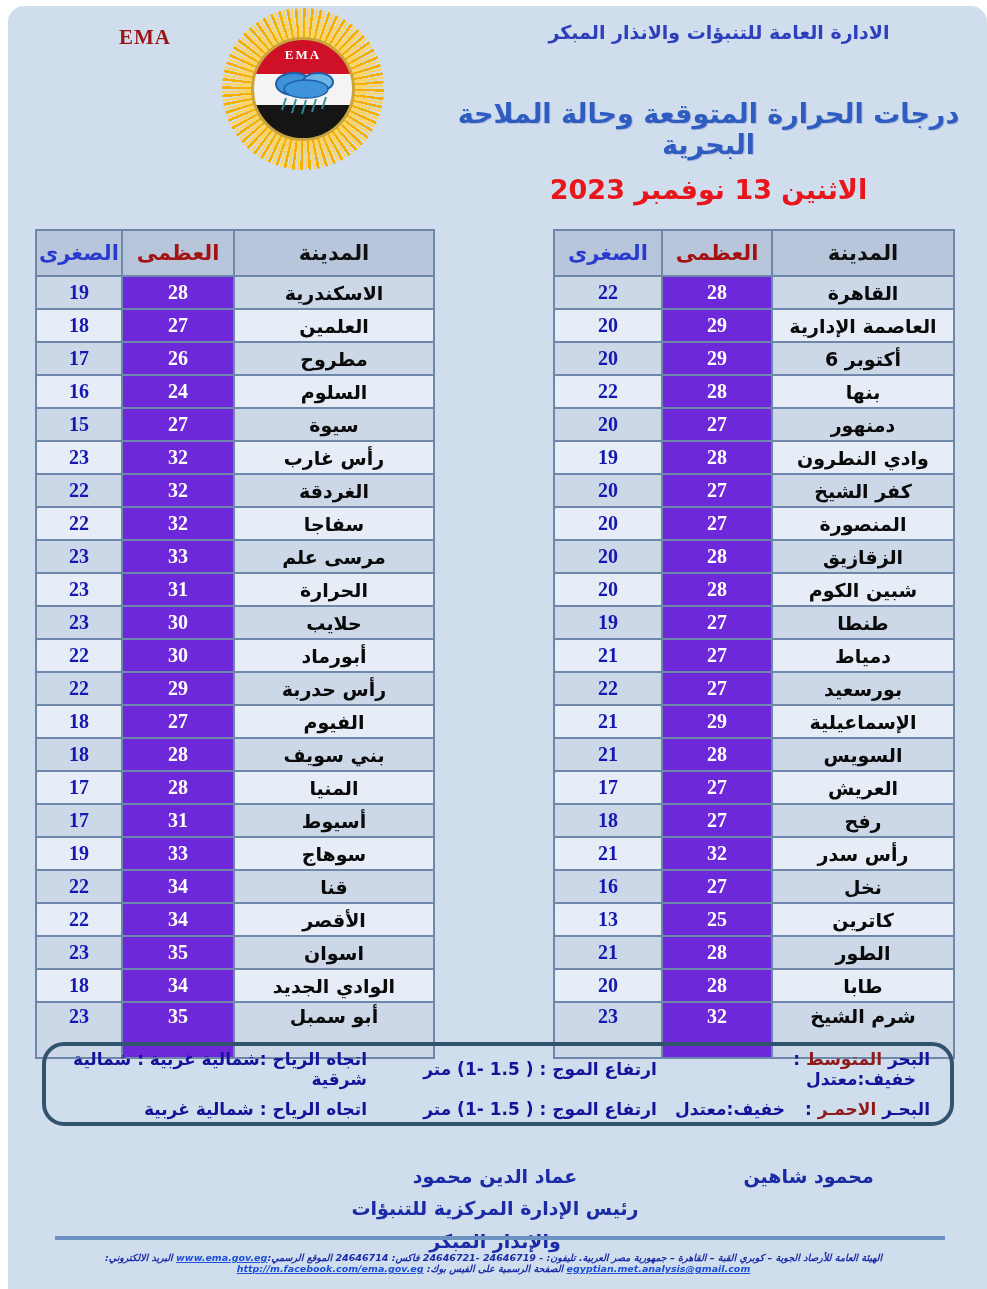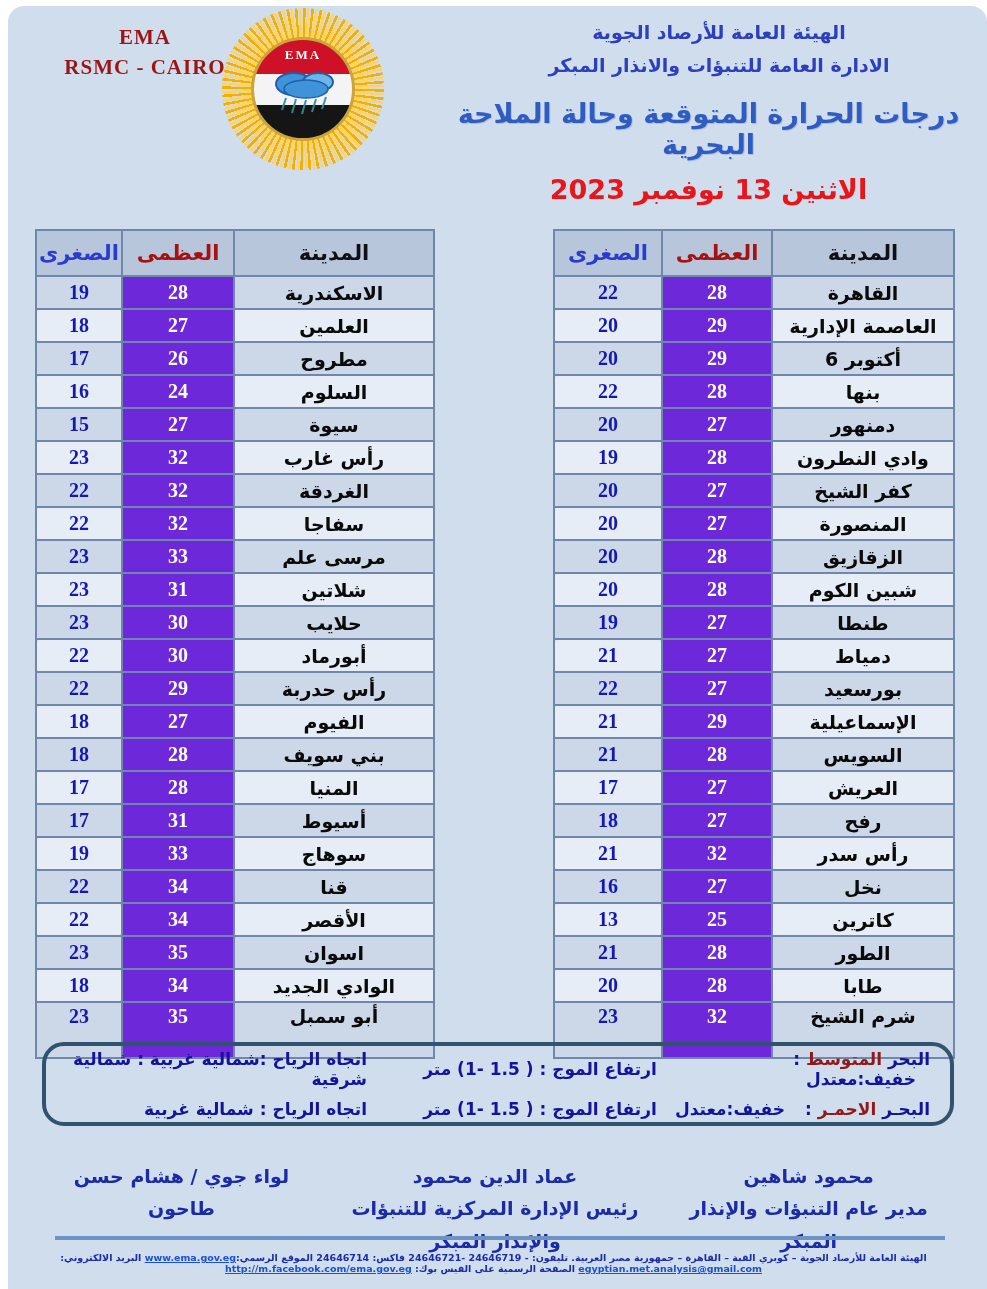--- a/index.html
+++ b/index.html
@@ -76,32 +76,31 @@
   .sea-state{margin-right:14px;}
   
   .sigs{
     position:absolute;left:45px;top:1160px;width:900px;direction:rtl;
     display:grid;grid-template-columns:1fr 1.3fr 1fr;text-align:center;
     color:#1b2ba6;font-weight:bold;font-size:19px;line-height:1.7;
   }
   .sep-line{position:absolute;left:55px;top:1236px;width:890px;height:4px;background:#6d92c4;}
   .footnote{
     position:absolute;left:30px;top:1252px;width:927px;direction:rtl;text-align:center;
-    font-size:9.5px;font-weight:bold;color:#1b2ba6;
+    font-size:9.5px;font-weight:bold;color:#1b2ba6;font-style:italic;
   }
   .footnote .link{color:#1b4fd8;text-decoration:underline;}
 </style>
 </head>
 <body>
 
 <div class="page-bg"></div>
 
 <div class="brand">
   <div>EMA</div>
-  <div>RSMC - CAIRO</div>
 </div>
 
 <div class="logo">
   <div class="sun"></div>
   <div class="emblem">
     <div class="emblem-text">EMA</div>
     <svg width="76" height="52" viewBox="0 0 76 52">
       <ellipse cx="26" cy="18" rx="18" ry="11" fill="#3f93d8" stroke="#1f5fa8" stroke-width="2"></ellipse>
       <ellipse cx="50" cy="16" rx="15" ry="9" fill="#6fb6e8" stroke="#1f5fa8" stroke-width="2"></ellipse>
       <ellipse cx="38" cy="23" rx="22" ry="9" fill="#3f93d8" stroke="#1f5fa8" stroke-width="1.5"></ellipse>
@@ -110,21 +109,20 @@
         <line x1="28" y1="33" x2="24" y2="47"></line>
         <line x1="38" y1="34" x2="34" y2="48"></line>
         <line x1="48" y1="33" x2="44" y2="46"></line>
         <line x1="58" y1="31" x2="54" y2="43"></line>
       </g>
     </svg>
   </div>
 </div>
 
 <div class="agency" dir="rtl">
-  <div>الهيئة العامة للأرصاد الجوية</div>
   <div>الادارة العامة للتنبؤات والانذار المبكر</div>
 </div>
 
 <div class="titlebox" dir="rtl">
   <div class="title-main">درجات الحرارة المتوقعة وحالة الملاحة البحرية</div>
   <div class="title-date">الاثنين 13 نوفمبر 2023</div>
 </div>
 
 <div class="tables">
 
@@ -313,21 +311,21 @@
           <td class="col-city">سفاجا</td>
           <td class="col-max">32</td>
           <td class="col-min">22</td>
         </tr>
         <tr class="row-odd">
           <td class="col-city">مرسى علم</td>
           <td class="col-max">33</td>
           <td class="col-min">23</td>
         </tr>
         <tr class="row-even">
-          <td class="col-city">شلاتين</td>
+          <td class="col-city">الحرارة</td>
           <td class="col-max">31</td>
           <td class="col-min">23</td>
         </tr>
         <tr class="row-odd">
           <td class="col-city">حلايب</td>
           <td class="col-max">30</td>
           <td class="col-min">23</td>
         </tr>
         <tr class="row-even">
           <td class="col-city">أبورماد</td>
@@ -421,26 +419,24 @@
       <bdi dir="ltr">(1- 1.5 )</bdi>
       <span>متر</span>
     </div>
     <div class="wind-cell">اتجاه الرياح : شمالية غربية</div>
   </div>
 </div>
 
 <div class="sigs">
   <div>
     <div>محمود شاهين</div>
-    <div>مدير عام التنبؤات والإنذار المبكر</div>
   </div>
   <div>
     <div>عماد الدين محمود</div>
     <div>رئيس الإدارة المركزية للتنبؤات والإنذار المبكر</div>
   </div>
   <div>
-    <div>لواء جوي / هشام حسن طاحون</div>
   </div>
 </div>
 
 <div class="sep-line"></div>
 
 <div class="footnote"><span class="">الهيئة العامة للأرصاد الجوية – كوبري القبة – القاهرة – جمهورية مصر العربية. تليفون: - 24646719 -24646721 فاكس: 24646714 الموقع الرسمي:</span><span class="link">www.ema.gov.eg</span><span class=""> البريد الالكتروني: </span><span class="link">egyptian.met.analysis@gmail.com</span><span class=""> الصفحة الرسمية على الفيس بوك: </span><span class="link">http://m.facebook.com/ema.gov.eg</span></div>
 
 </body></html>

